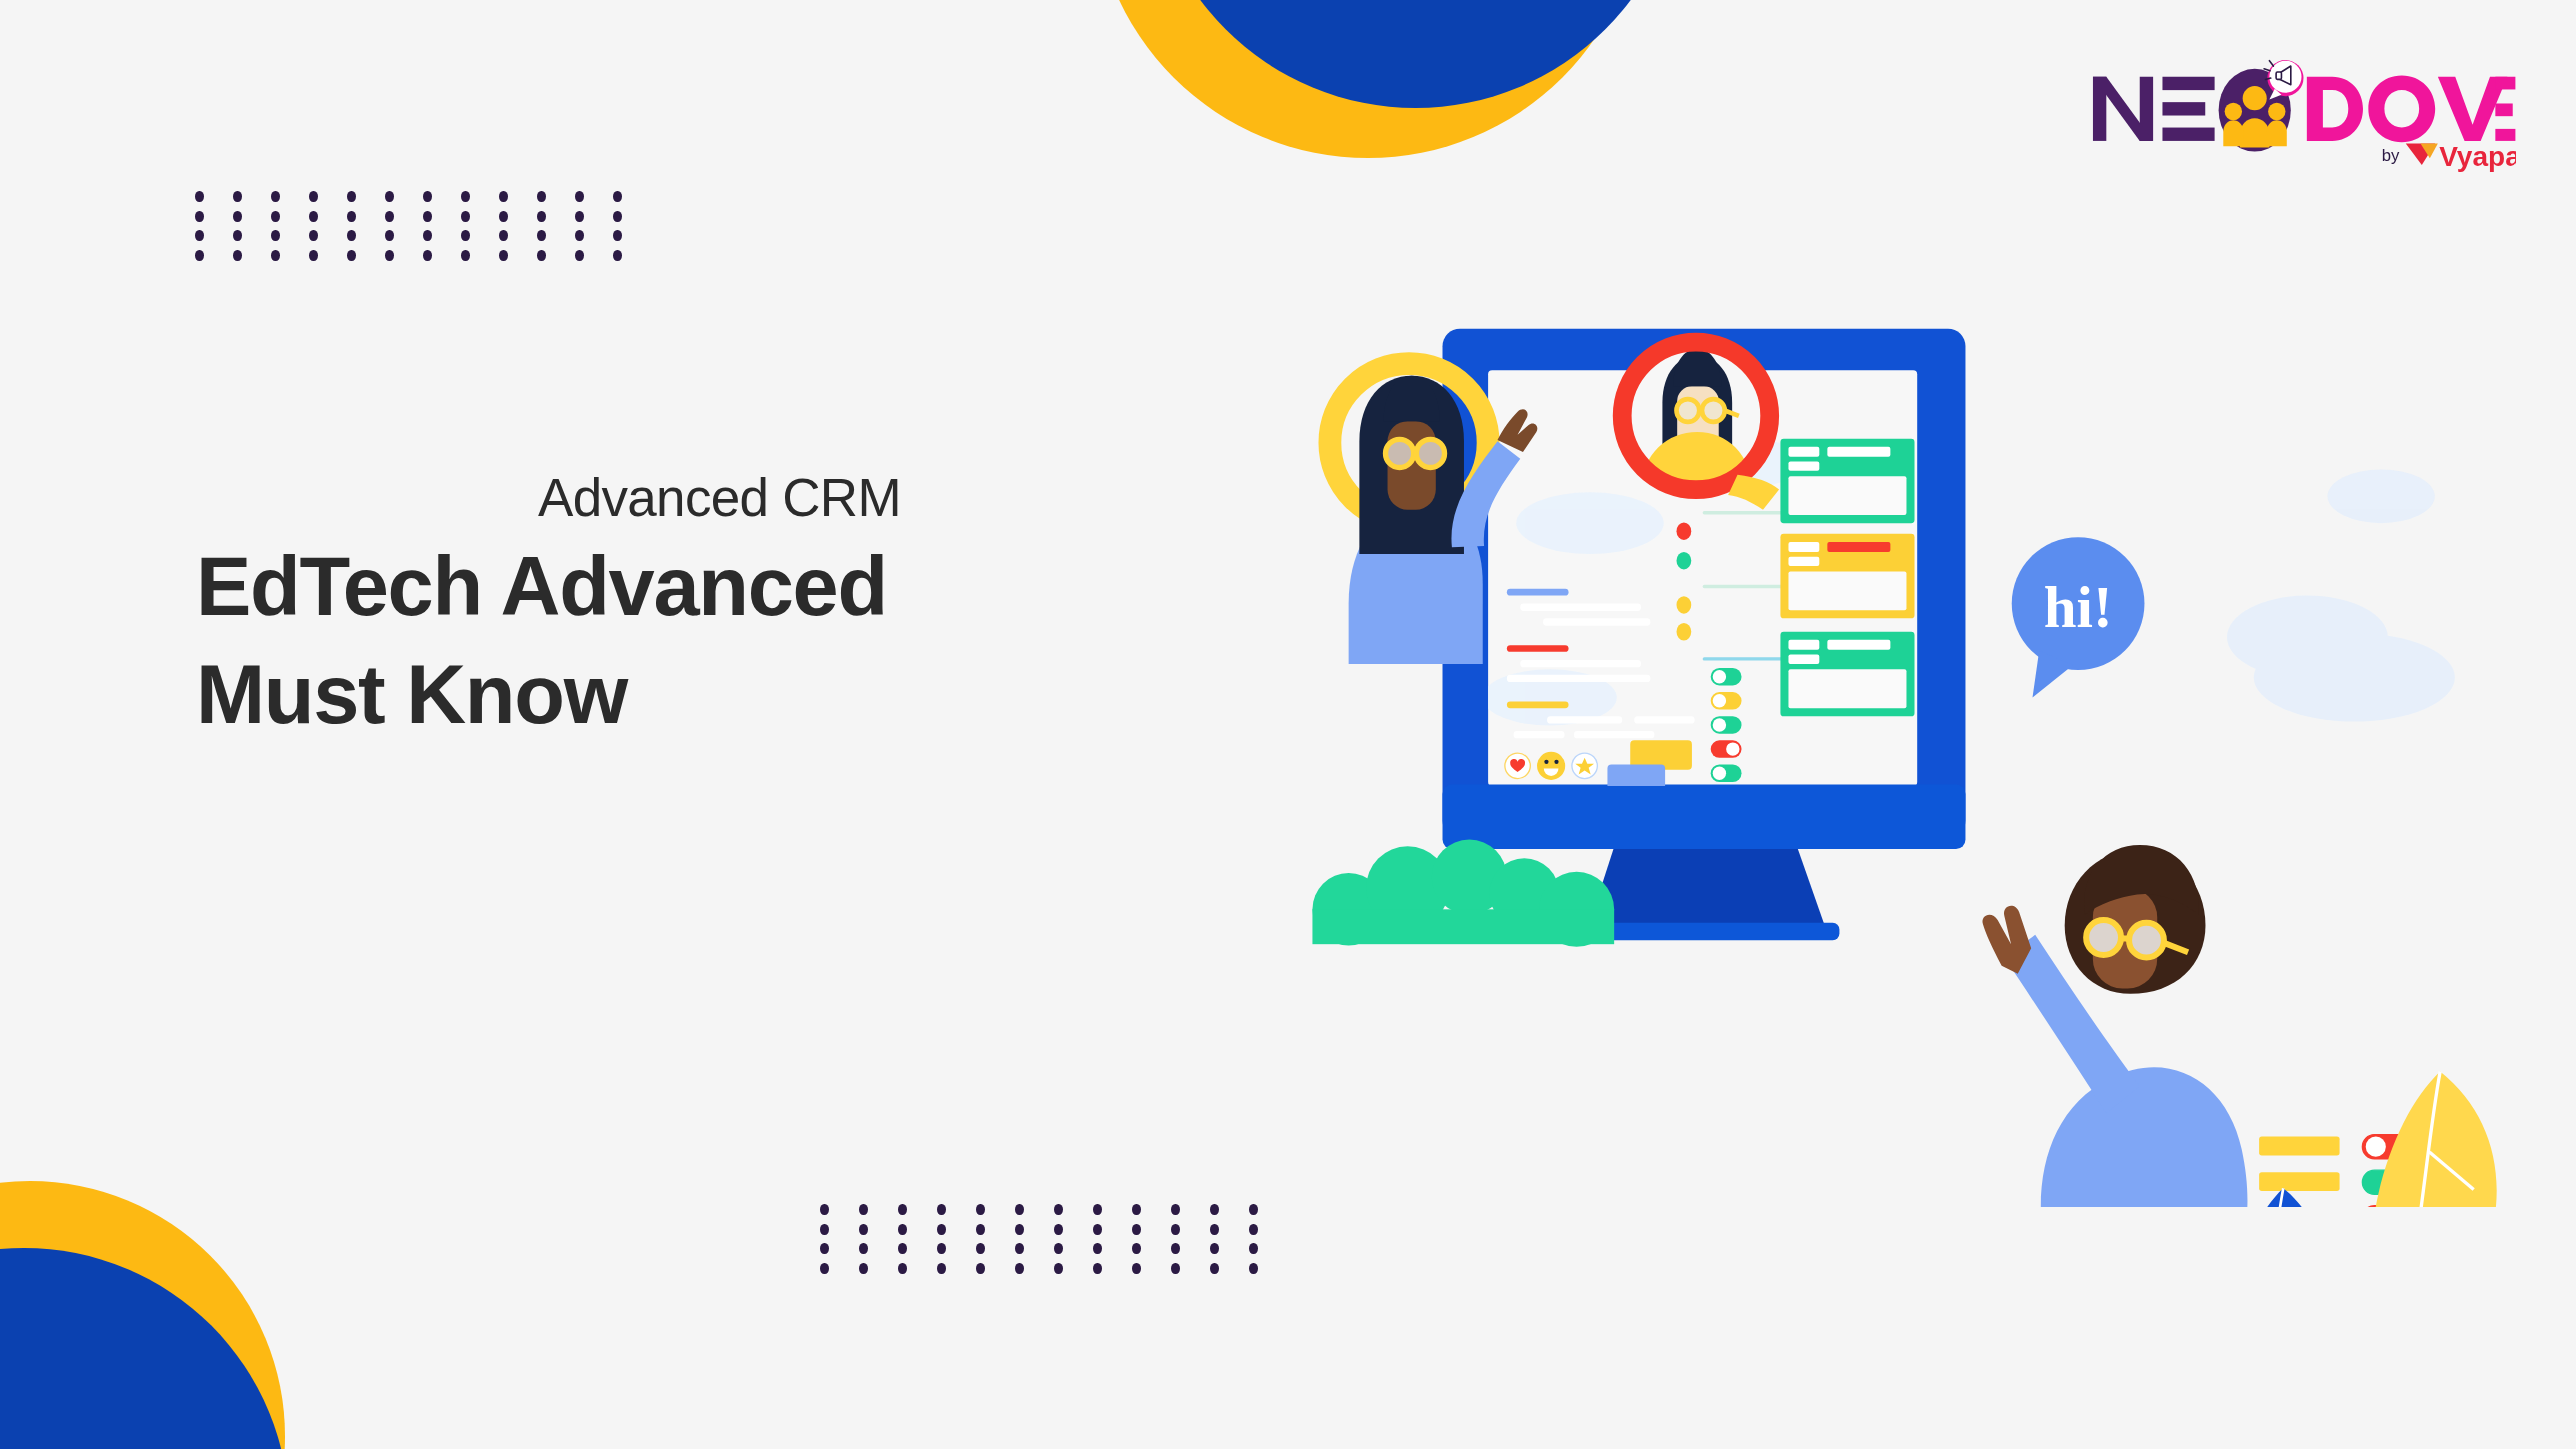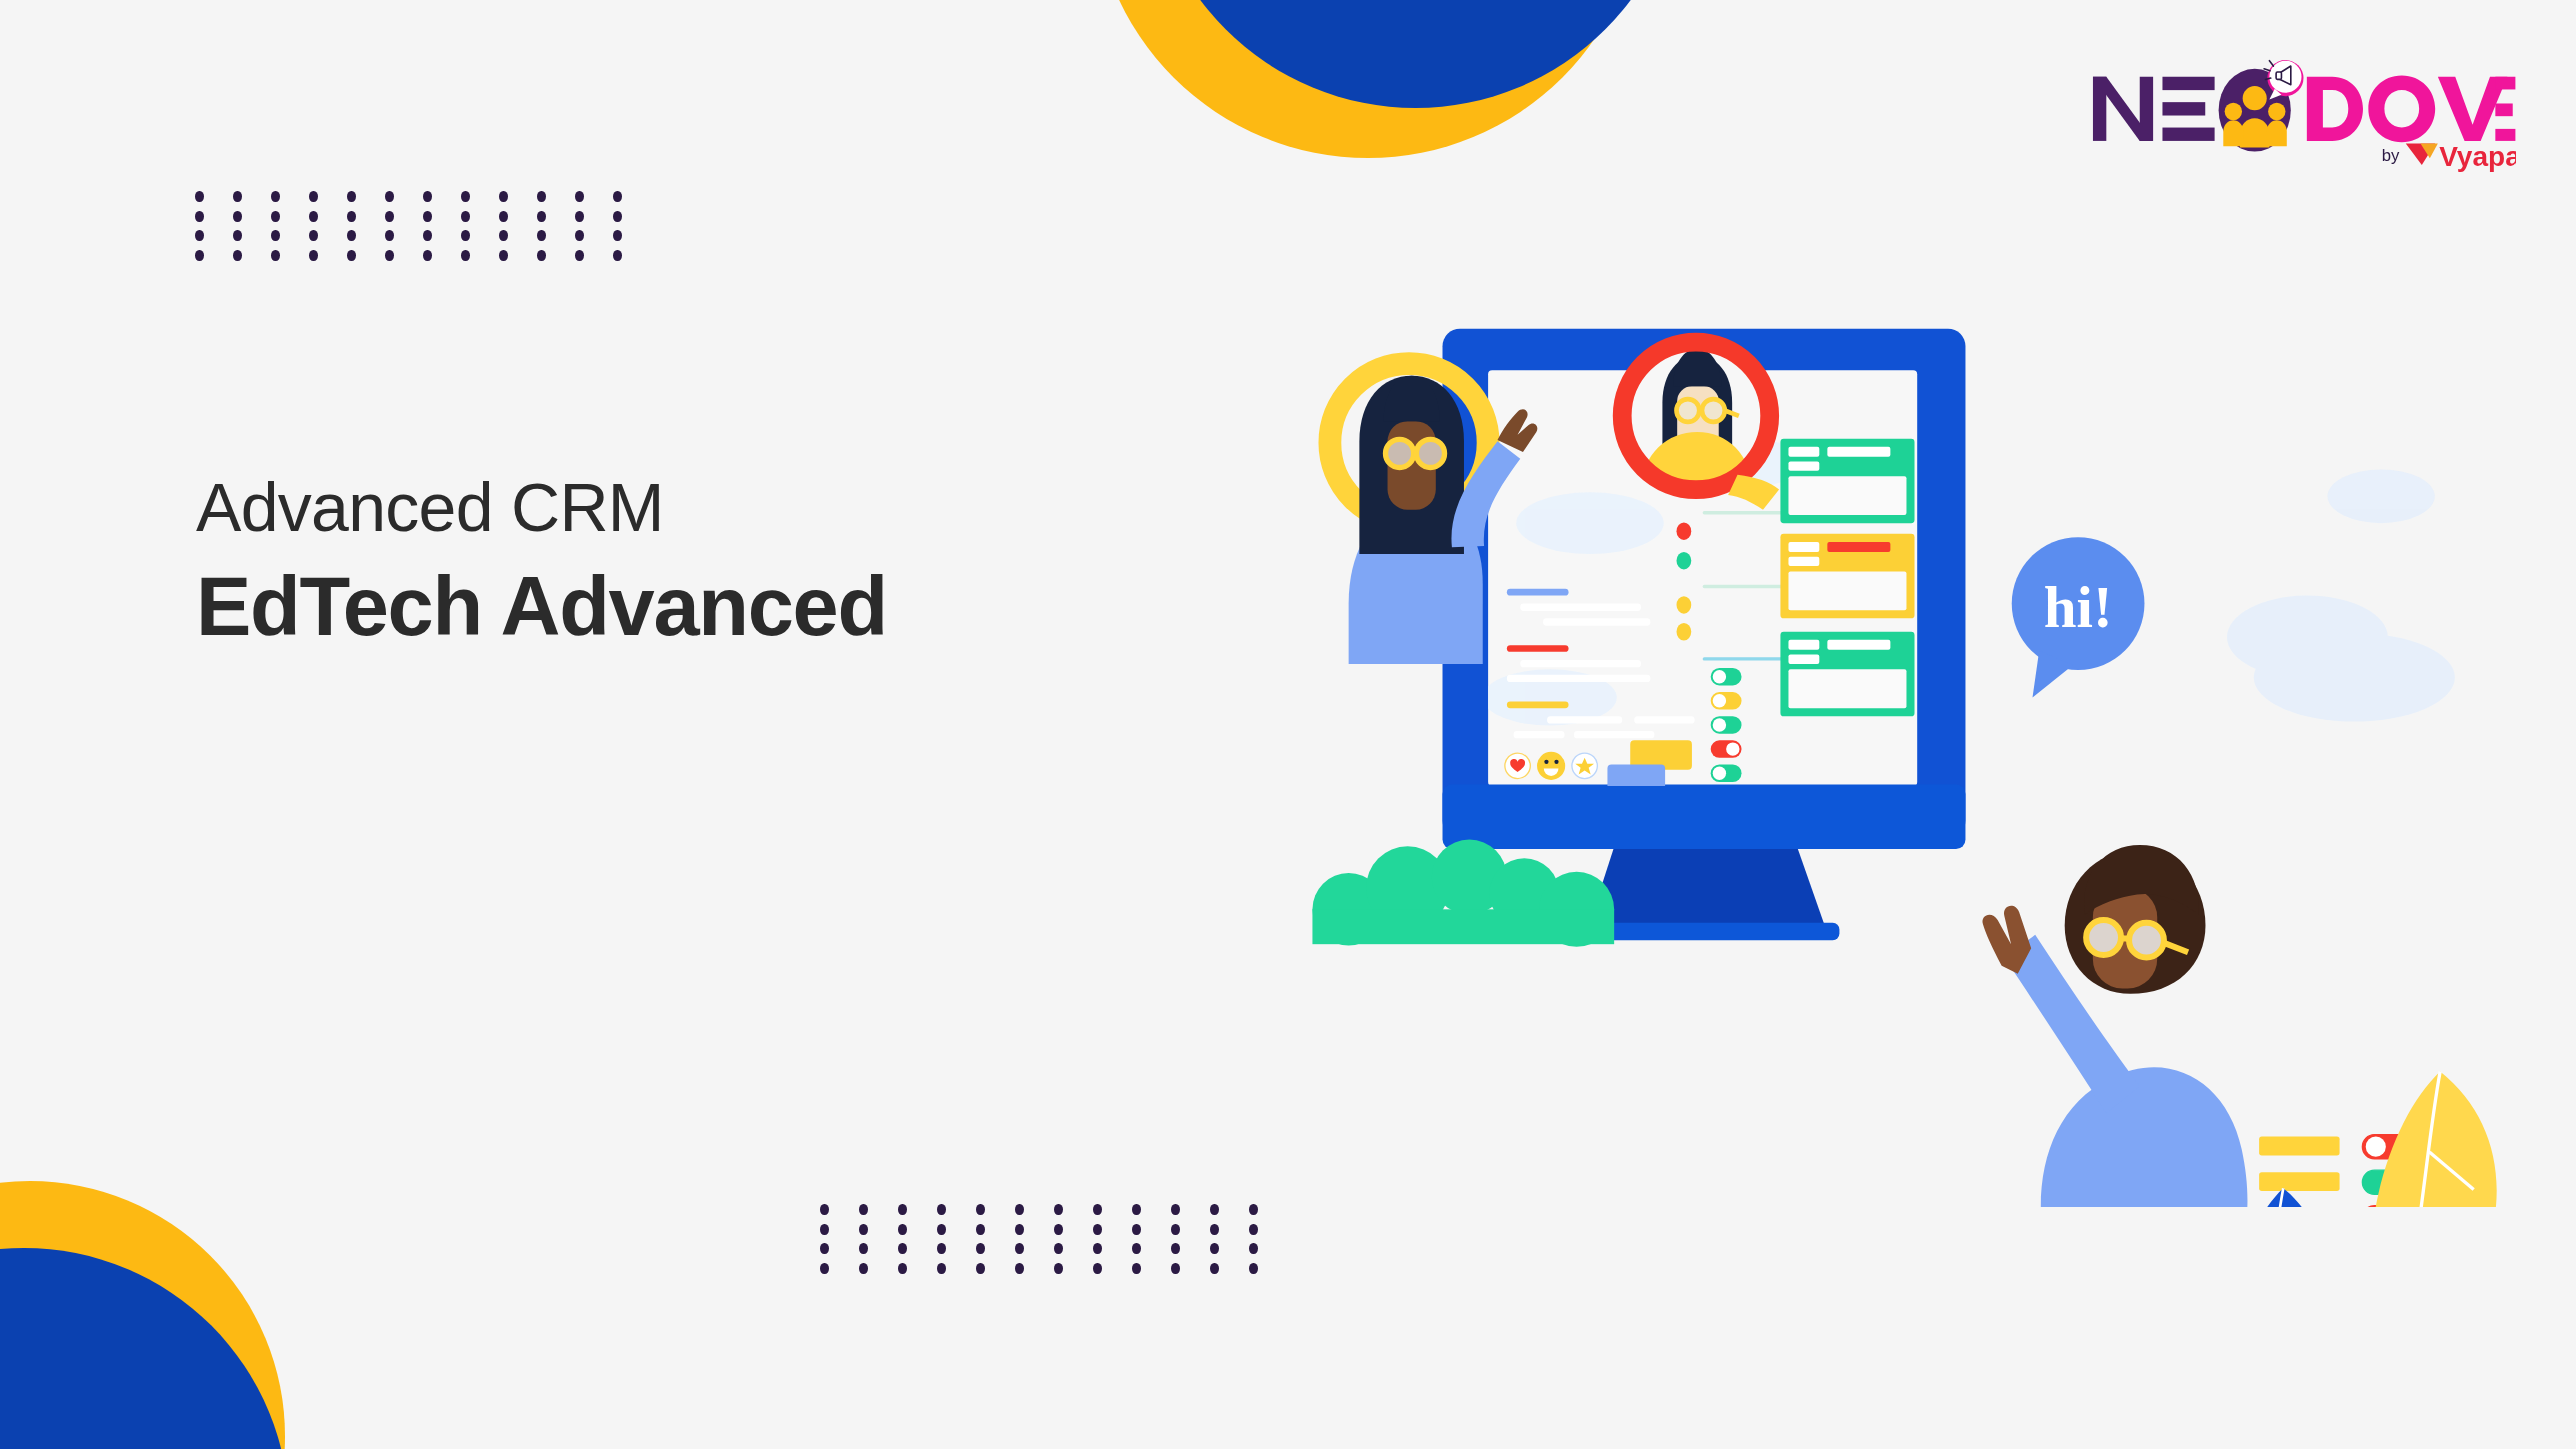--- a/index.html
+++ b/index.html
@@ -21,21 +21,21 @@
 
   
   .dotgrid { position:absolute; display:grid; }
   .dot { width:8.7px; height:11.4px; border-radius:50%; background:#2B1A44; }
   #dots-topleft { left:195px; top:191px; grid-template-columns:repeat(12, 38px); grid-template-rows:repeat(4, 19.5px); }
   #dots-bottom  { left:820px; top:1204px; grid-template-columns:repeat(12, 39px); grid-template-rows:repeat(4, 19.5px); }
 
   
   .headline { position:absolute; left:196px; top:463px; width:1047px; }
   .hl-line { color:#2B2B2B; letter-spacing:-0.7px; white-space:nowrap; }
-  .hl-light { font-size:68px; font-weight:300; line-height:1.32; }
+  .hl-light { font-size:53px; font-weight:300; line-height:1.32;text-align:center; }
   .hl-bold  { font-size:83px; font-weight:700; line-height:1.30; letter-spacing:-1.3px; }
 
   
   .logo { position:absolute; right:60px; top:46px; width:429px; height:127px; }
   .logo svg { display:block; }
 
   
   .illus { position:absolute; left:1308px; top:322px; width:1268px; height:885px; }
   .illus svg { display:block; }
 </style>
@@ -146,20 +146,21 @@
       <div class="dot" style="background: rgb(43, 26, 68);"></div>
       <div class="dot" style="background: rgb(43, 26, 68);"></div>
       <div class="dot" style="background: rgb(43, 26, 68);"></div>
       <div class="dot" style="background: rgb(43, 26, 68);"></div>
       <div class="dot" style="background: rgb(43, 26, 68);"></div>
     </div>
 
   <div class="headline">
     <div class="hl-line hl-light">Advanced CRM</div>
     <div class="hl-line hl-bold">EdTech Advanced</div>
+    <div class="hl-line hl-bold">Must Know</div>
   </div>
 
   <div class="logo">
     <svg viewBox="0 0 640 190" width="429" height="127" xmlns="http://www.w3.org/2000/svg">
 
       <g fill="#4B2067">
         <rect x="8" y="46" width="20" height="96"></rect>
         <rect x="78" y="46" width="20" height="96"></rect>
         <polygon points="8,46 28,46 98,142 78,142"></polygon>
       </g>

